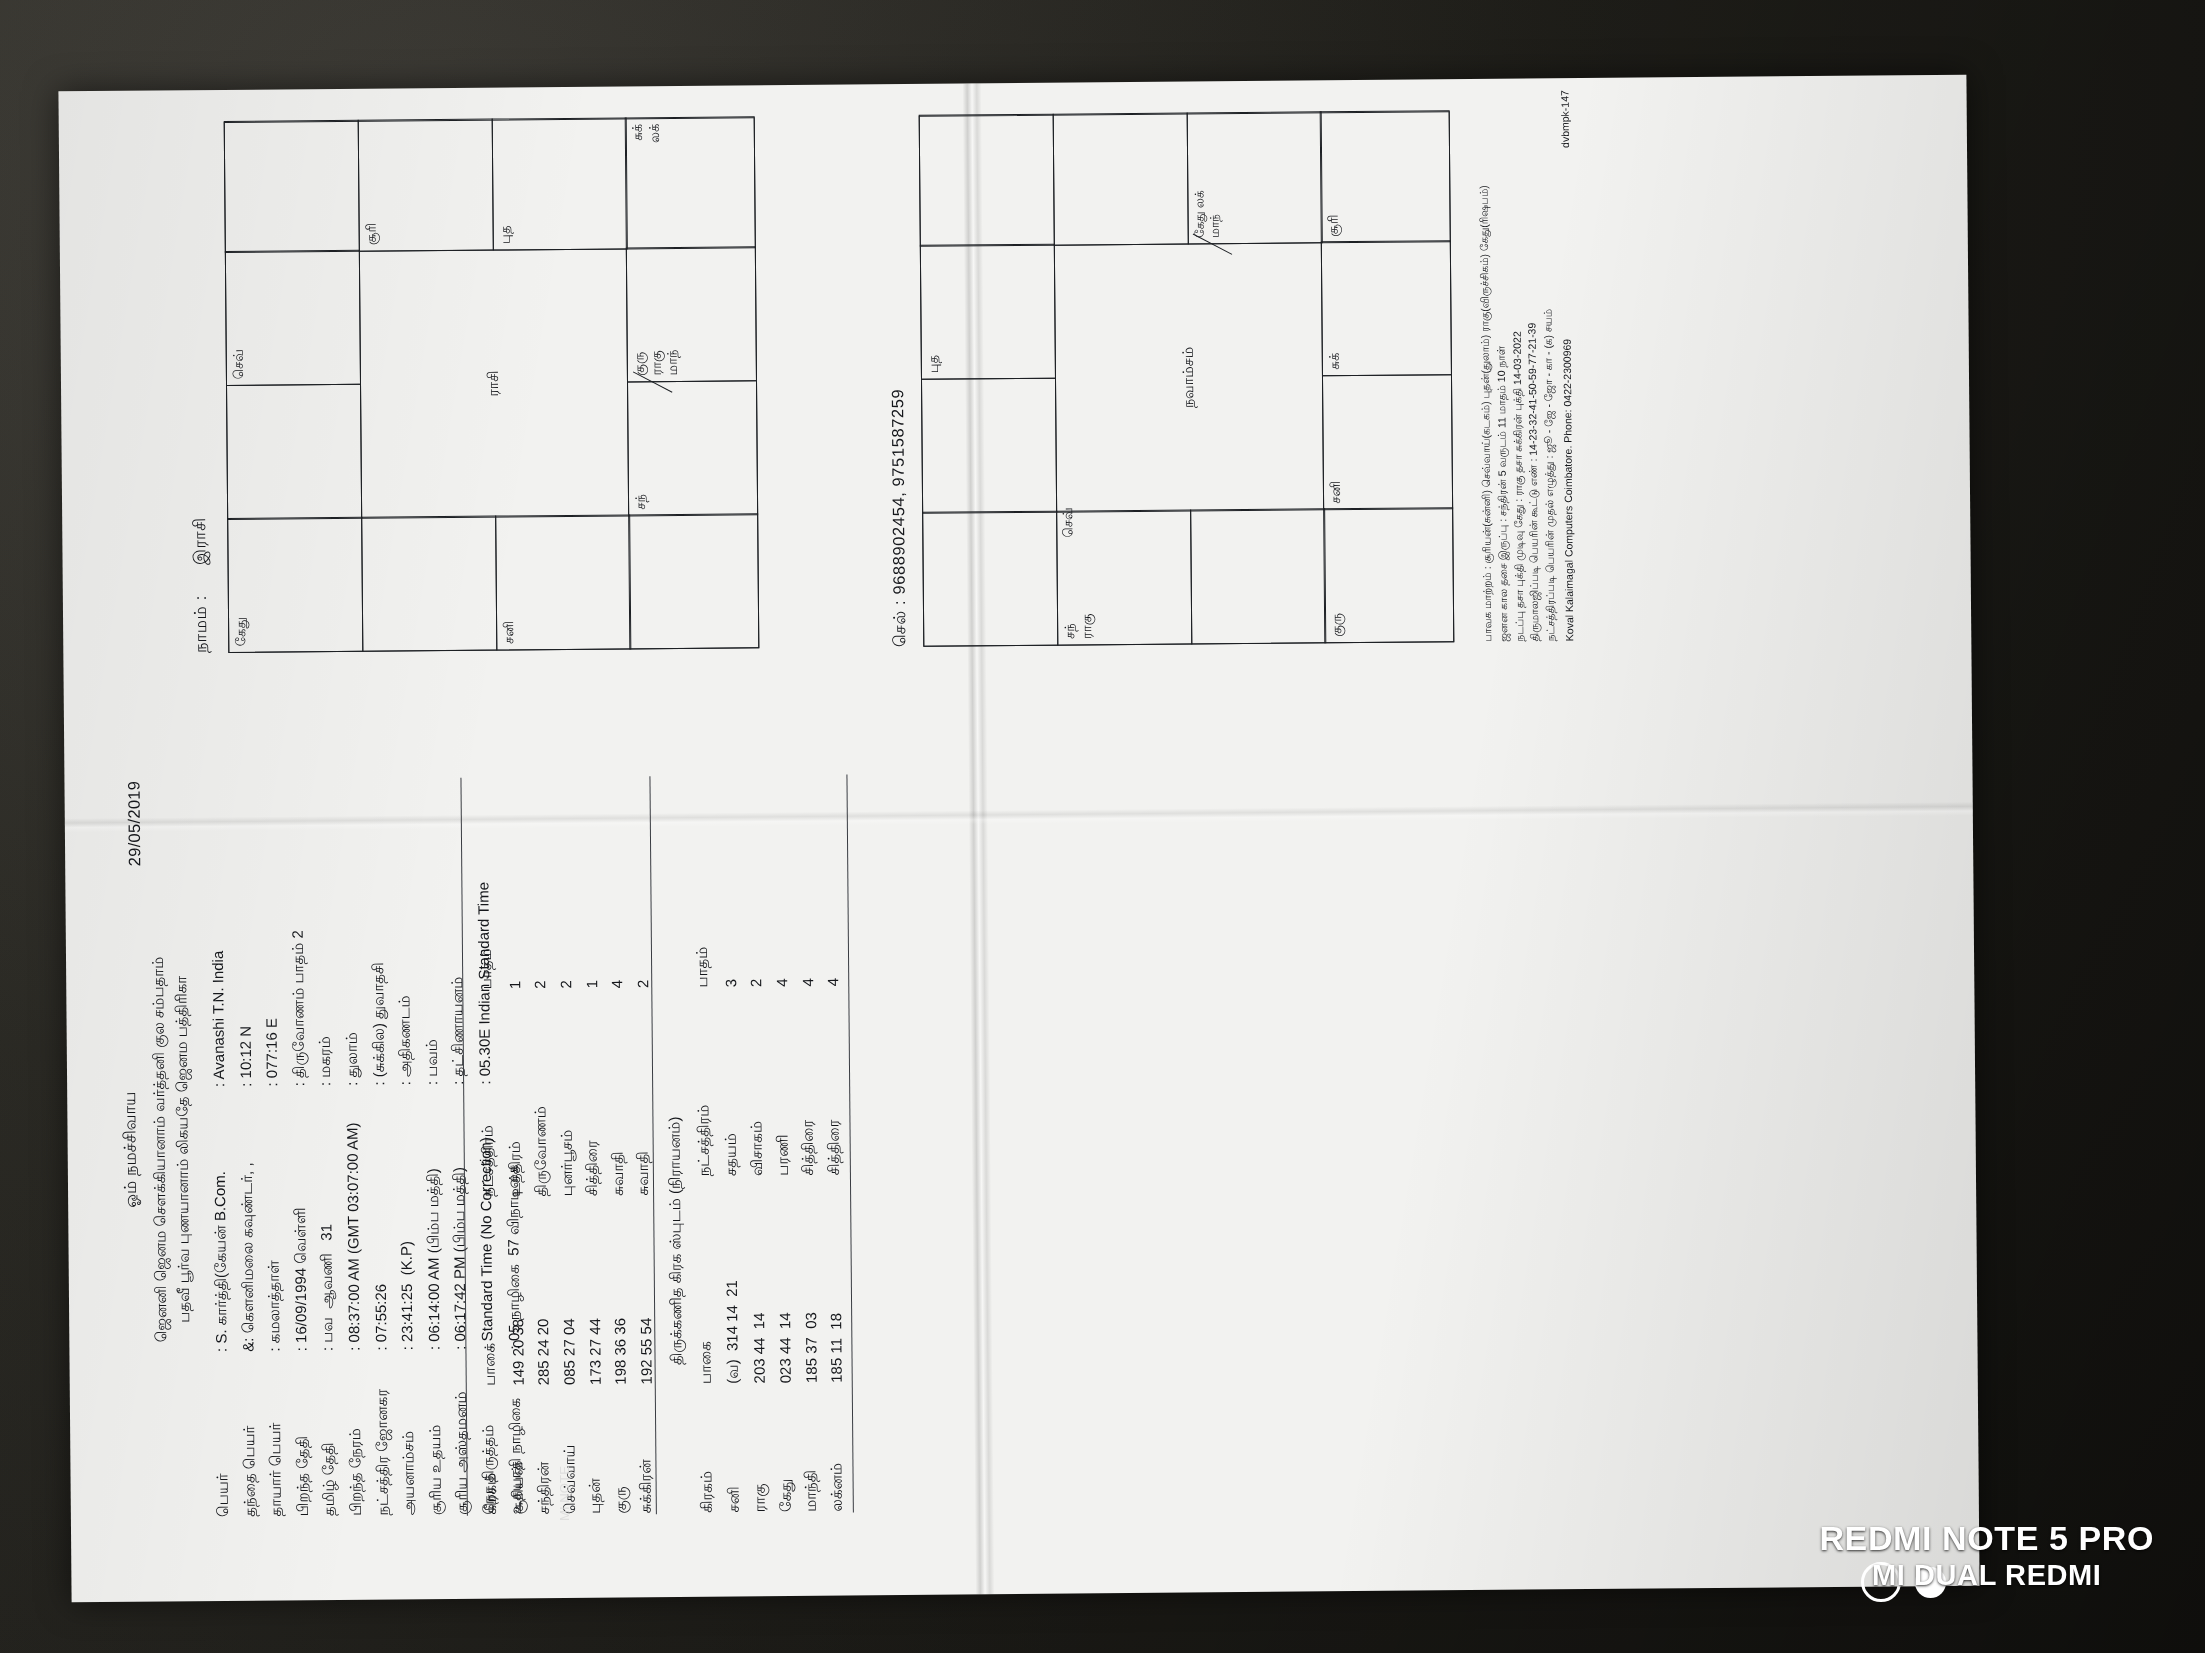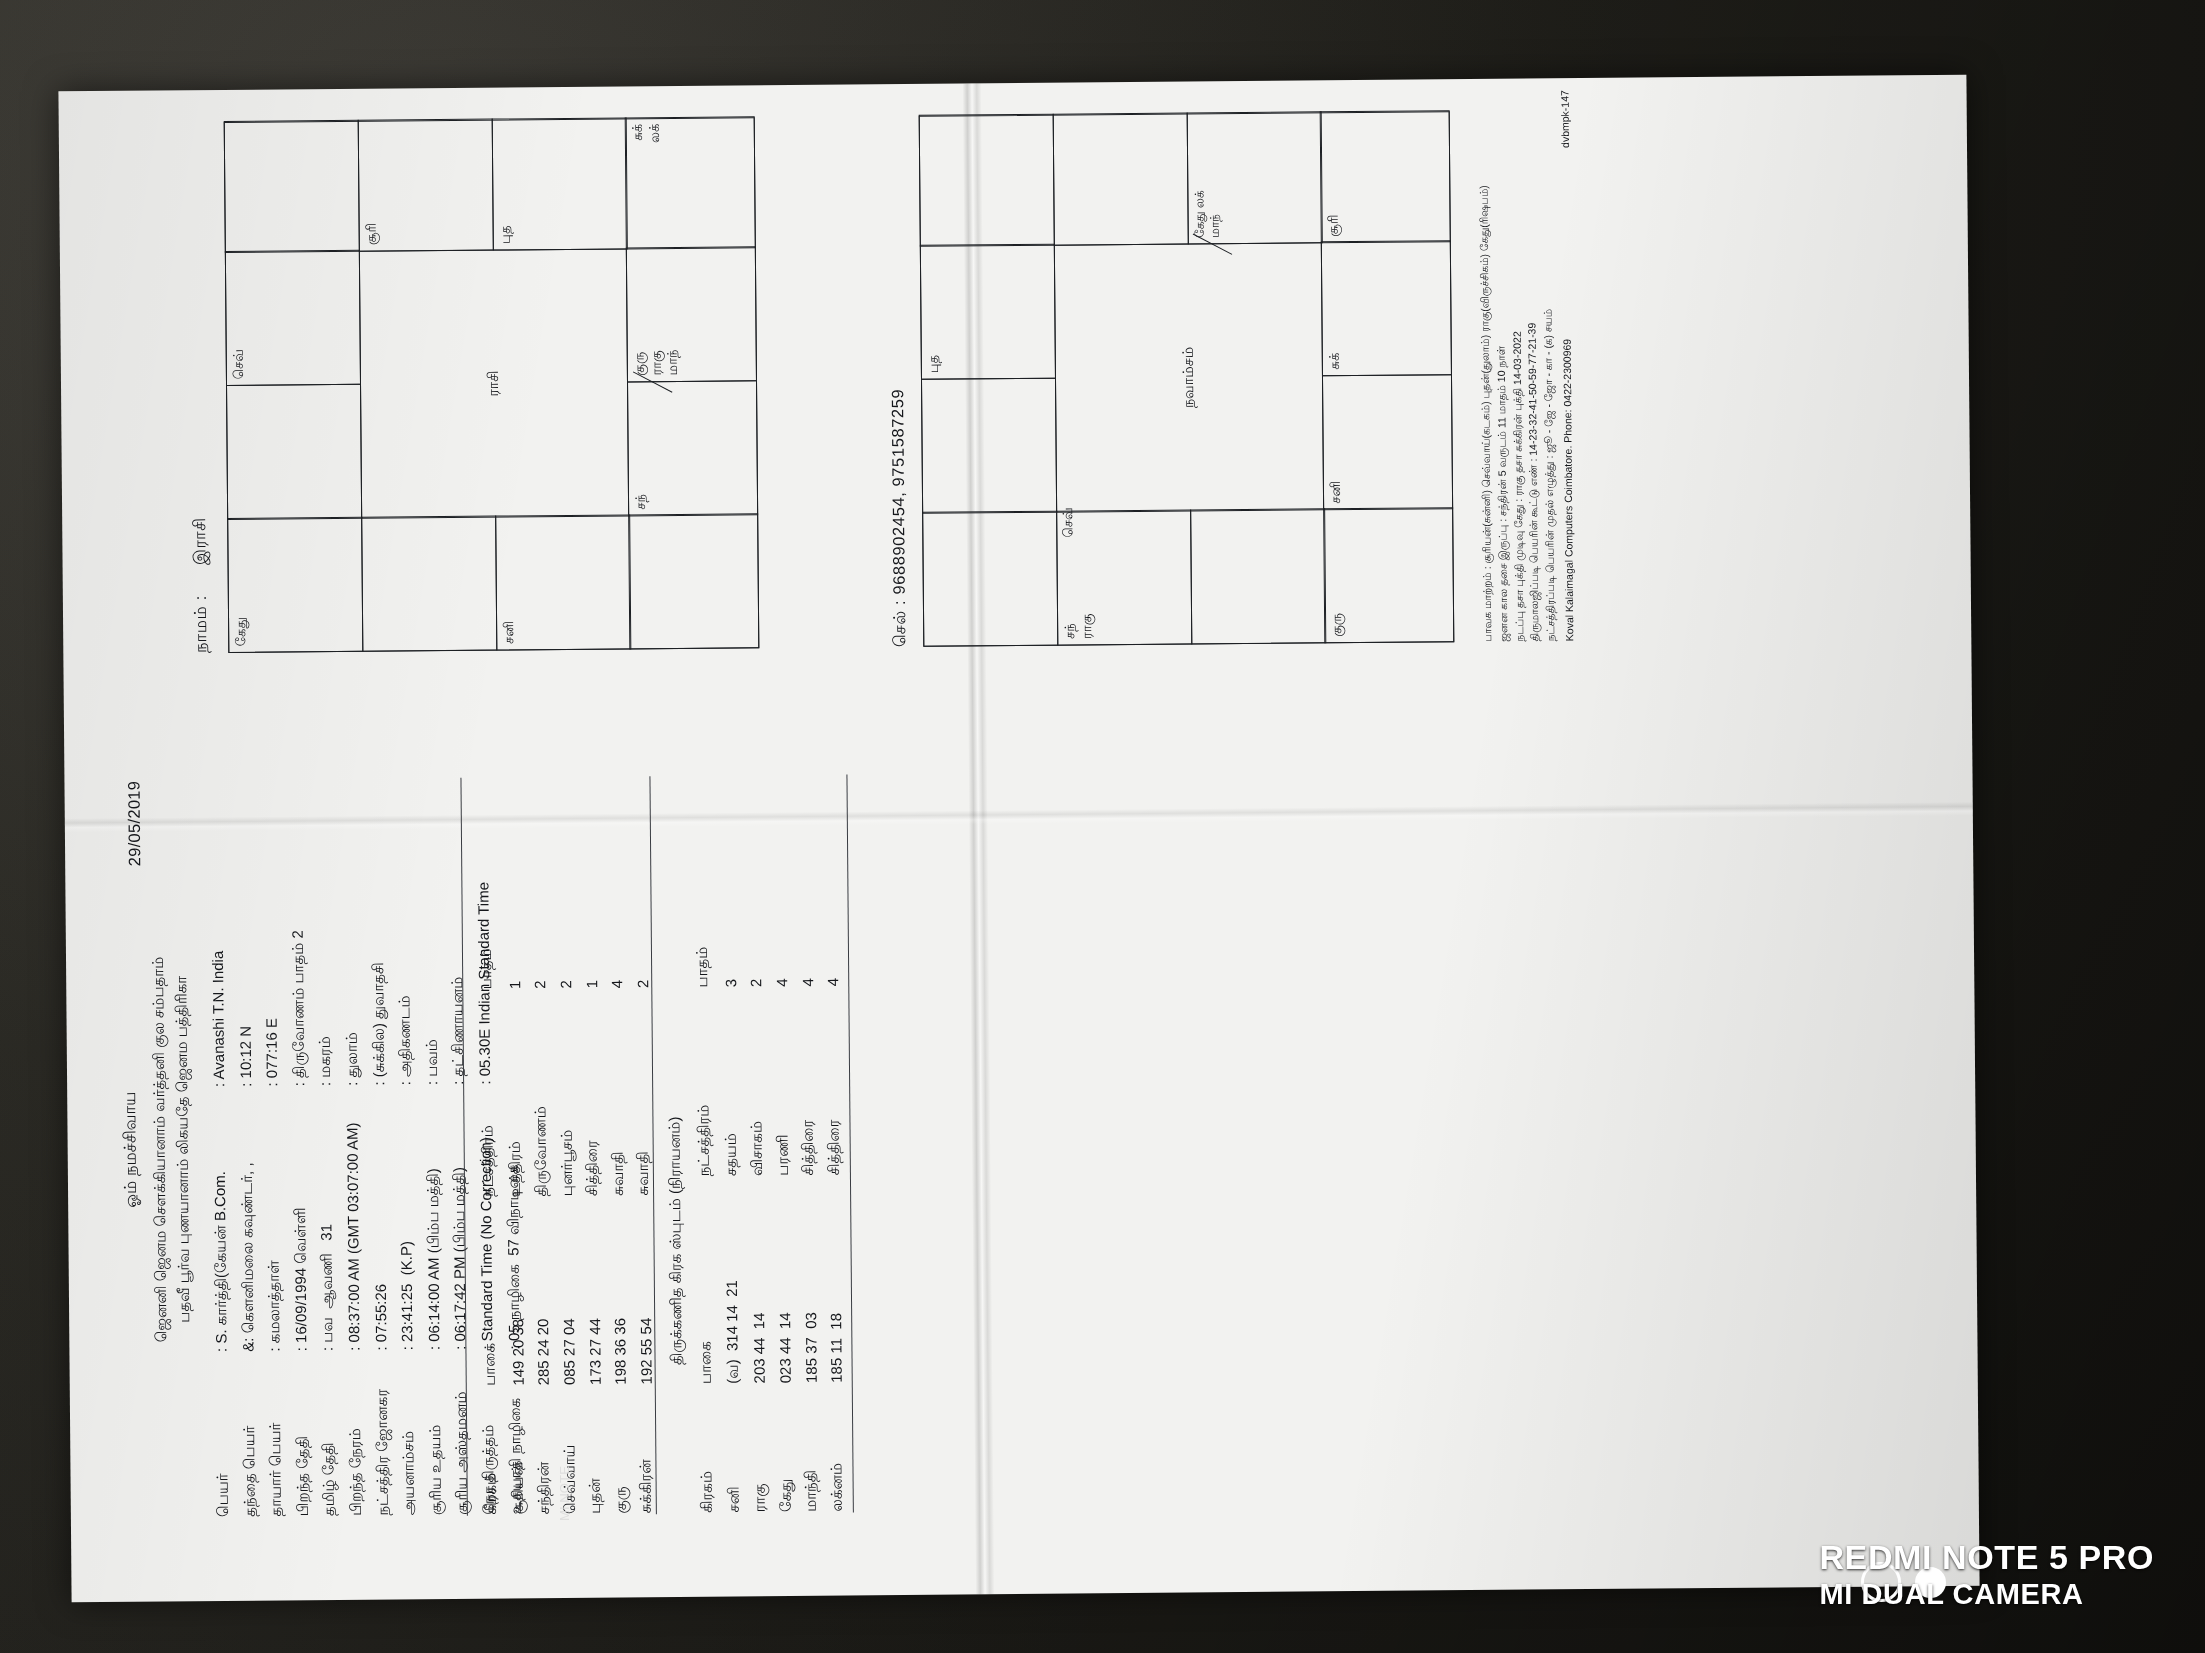--- a/index.html
+++ b/index.html
@@ -60,21 +60,21 @@
   .chartbox{position:absolute;border:1.1px solid #1d2024;}
   .cell{position:absolute;box-sizing:border-box;border:1.1px solid #1d2024;
         font-size:13.2px;padding:4.4px 5.5px;line-height:1.25;}
   .cell.mid{display:flex;align-items:center;justify-content:center;font-size:14.3px;}
   .slash{position:absolute;width:1.1px;background:#1d2024;transform-origin:0 0;}
 
   .handnote{position:absolute;font-size:16.5px;letter-spacing:0.6px;}
   .footer{position:absolute;font-size:10.5px;line-height:1.5;}
 
   
-  #wm{position:absolute;right:51px;bottom:42px;text-align:left;color:#ffffff;
+  #wm{position:absolute;right:51px;bottom:61px;text-align:center;color:#ffffff;
       text-shadow:0 1.1px 2.8px rgba(0,0,0,.8);}
   #wm .l1{font-size:34px;font-weight:bold;letter-spacing:0.6px;}
   #wm .l2{font-size:29px;font-weight:bold;letter-spacing:0.6px;margin-top:1.1px;}
   #wm-icons{position:absolute;right:259px;bottom:51px;display:flex;align-items:center;gap:14.3px;}
   .ring{width:40px;height:40px;border-radius:50%;border:3.9px solid #fff;box-sizing:border-box;}
   .dot{width:31px;height:31px;border-radius:50%;background:#fff;}
   .mi-side{position:absolute;left:557px;bottom:117px;color:#dcdcdc;font-size:13.2px;
            transform:rotate(-90deg);transform-origin:0 0;opacity:.85;}
 </style>
 </head>
@@ -329,16 +329,16 @@
 
   </div>
 </div>
 
 <div id="wm-icons">
   <div class="ring"></div>
   <div class="dot"></div>
 </div>
 <div id="wm">
   <div class="l1">REDMI NOTE 5 PRO</div>
-  <div class="l2">MI DUAL CAMERA</div>
+  <div class="l2">MI DUAL REDMI</div>
 </div>
 <div class="mi-side">MI NOTE</div>
 
 
 </body></html>

